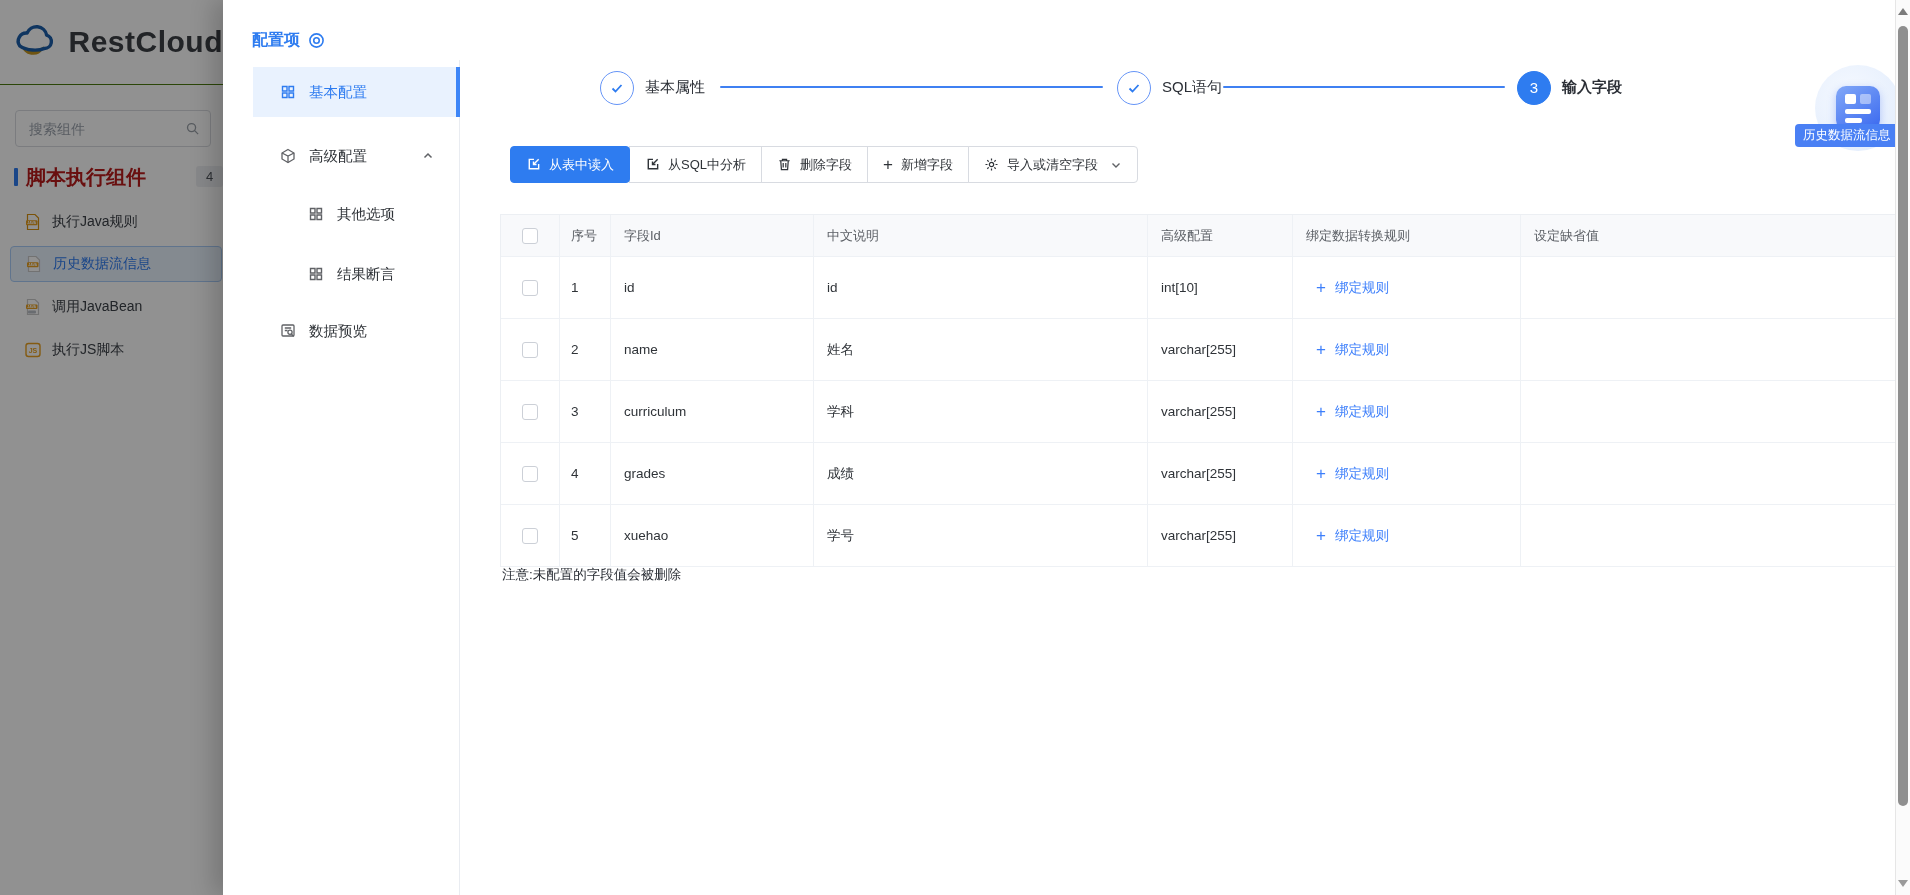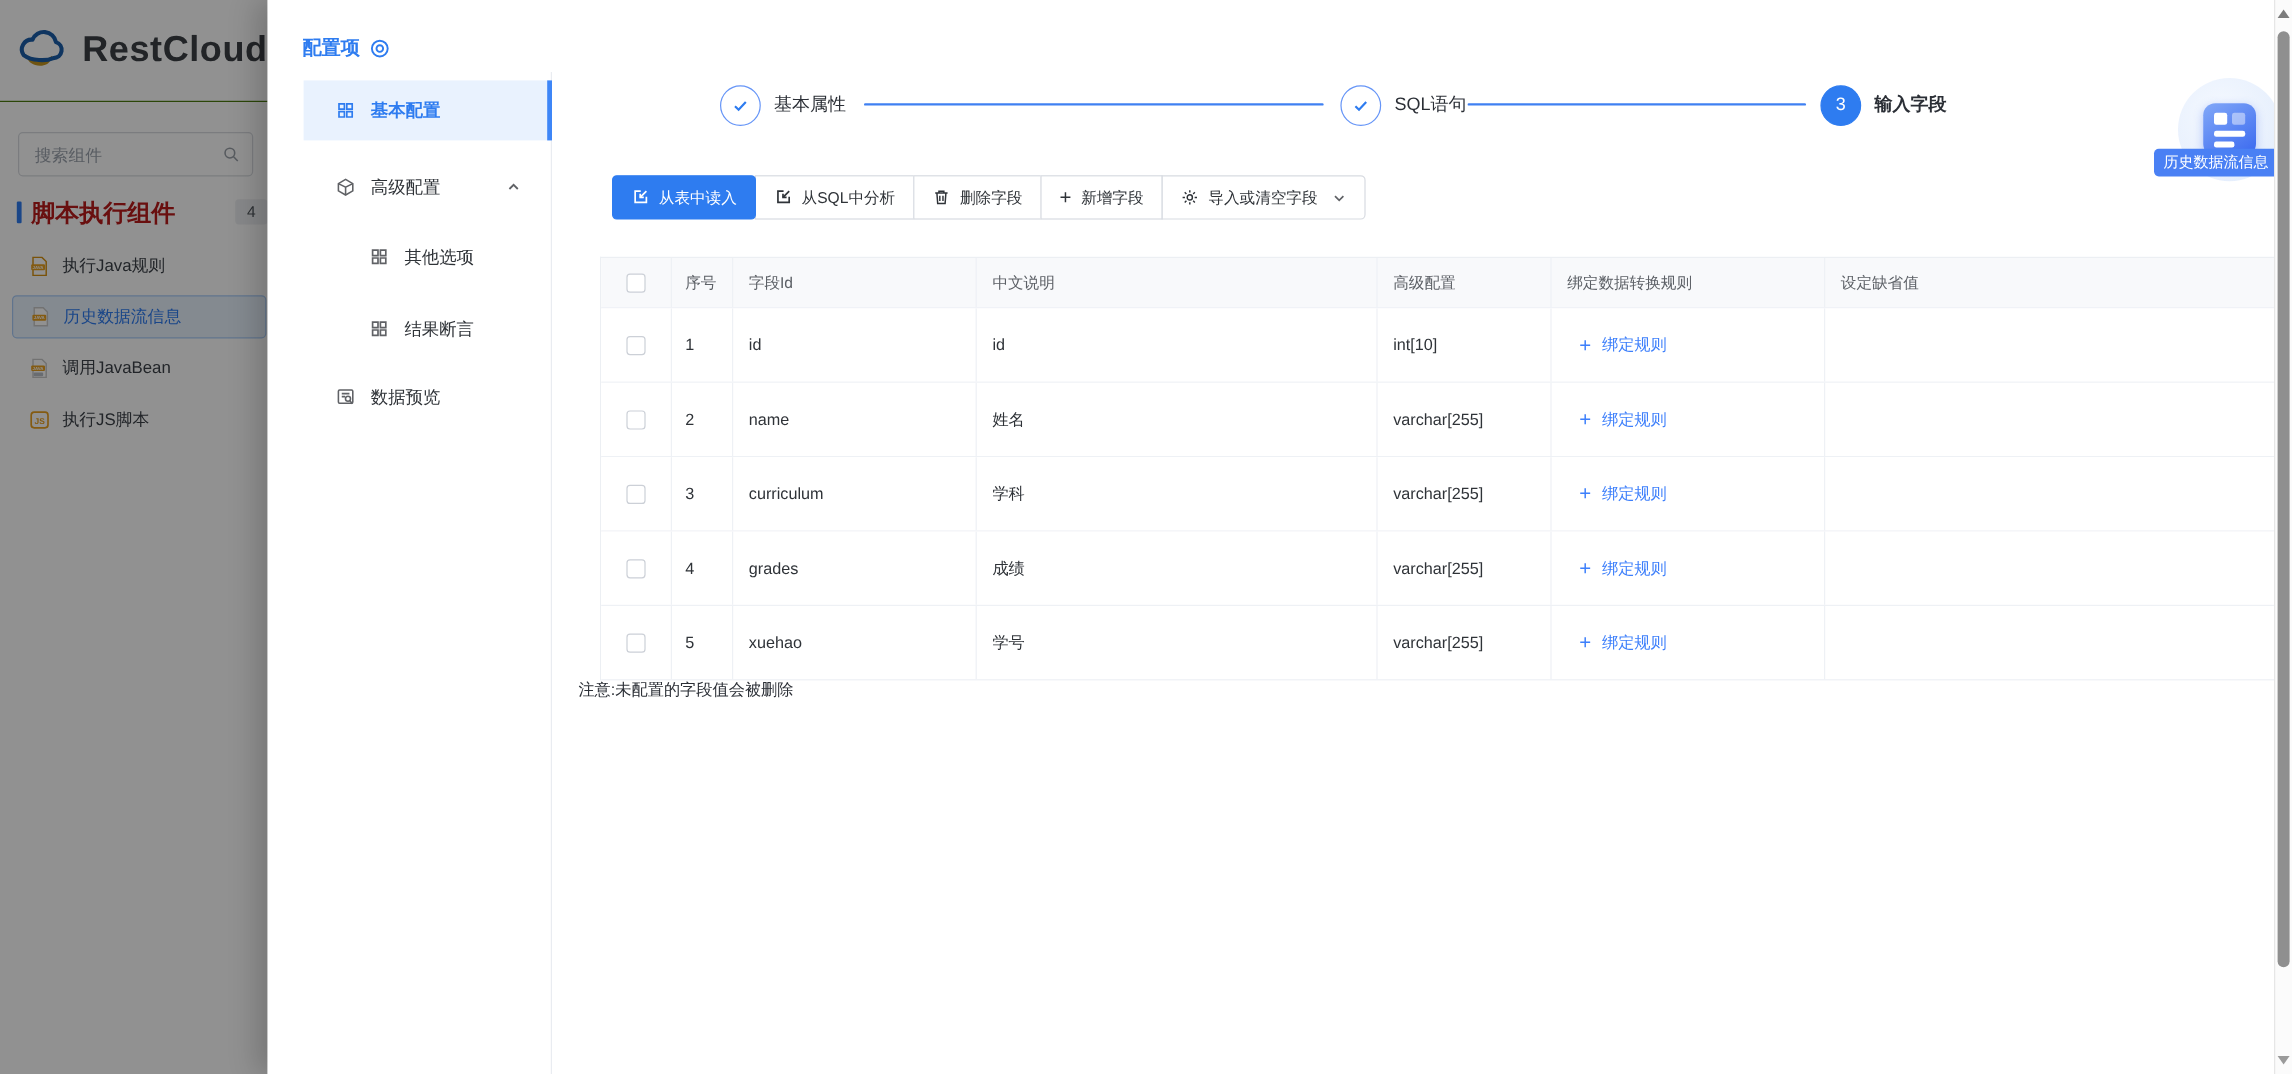--- a/index.html
+++ b/index.html
@@ -28,21 +28,21 @@
 
   
   .drawer { position:absolute; left:223px; top:0; width:1672px; height:895px; background:#fff; z-index:10; box-shadow:-10px 0 22px rgba(0,0,0,.18); }
   .drawer-title-row { position:absolute; left:29px; top:30px; display:flex; align-items:center; gap:8px; }
   .drawer-title { font-size:16px; font-weight:bold; color:#2e7cf0; }
   .drawer-menu { position:absolute; left:0; top:60px; width:237px; height:835px; border-right:1px solid #e9ecf1; }
   .menu-item { position:absolute; left:30px; width:207px; height:50px; display:flex; align-items:center; font-size:14.5px; color:#2f3338; cursor:pointer; }
   .menu-item .mi { margin-left:27px; display:flex; flex:none; color:#606266; }
   .menu-item .mlabel { margin-left:13px; white-space:nowrap; }
   .menu-item.lvl2 .mi { margin-left:55px; }
-  .menu-item.selected { background:#e9f2fe; color:#2e7cf0;font-weight:bold; }
+  .menu-item.selected { background:#e9f2fe; color:#2e7cf0; }
   .menu-item.selected .mi { color:#2e7cf0; }
   .menu-item.selected::after { content:''; position:absolute; right:0; top:0; width:4px; height:100%; background:#3e86f7; }
   .menu-chevron { position:absolute; right:26px; top:19px; display:flex; }
 
   
   .content { position:absolute; left:237px; top:0; width:1435px; height:895px; }
   .step { position:absolute; top:70px; display:flex; align-items:center; gap:11px; height:35px; }
   .step1 { left:140px; } .step2 { left:657px; } .step3 { left:1057px; }
   .circle { width:34px; height:34px; border-radius:50%; border:1.5px solid #6695f7; display:flex; align-items:center; justify-content:center; background:#fff; }
   .circle.filled { background:#2e7cf0; border-color:#2e7cf0; color:#fff; font-size:15px; }
@@ -65,21 +65,21 @@
   .trow.thead { background:#f8f9fb; height:42px; }
   .cell { display:flex; align-items:center; padding-left:13px; border-right:1px solid #eef1f5; font-size:13.5px; color:#2f3338; overflow:hidden; }
   .cell:last-child { border-right:none; }
   .thead .cell { color:#5c6066; font-size:13px; }
   .c0 { width:59px; justify-content:center; padding-left:0; }
   .c1 { width:51px; padding-left:11px; }
   .c2 { width:203px; } .c3 { width:334px; } .c4 { width:145px; } .c5 { width:228px; } .c6 { flex:1; }
   .cb { width:16px; height:16px; border:1px solid #ccd0d7; border-radius:3px; background:#fff; cursor:pointer; }
   .bind-link { display:flex; align-items:center; gap:9px; color:#3d7ffb; cursor:pointer; padding-left:10px; }
   .bind-link .plus { font-size:17px; line-height:1; font-weight:400; }
-  .note { position:absolute; left:22px; top:566px; font-size:13.5px; color:#2b2f36; }
+  .note { position:absolute; left:42px; top:566px; font-size:13.5px; color:#2b2f36; }
 
   
   .fab { position:absolute; left:1815px; top:65px; width:86px; height:86px; border-radius:50%; background:radial-gradient(circle at 40% 35%, #f5f9ff, #e0ebfc); z-index:20; display:flex; align-items:center; justify-content:center; cursor:pointer; }
   .fab-icon { width:44px; height:44px; border-radius:10px; background:linear-gradient(145deg,#82a8f8,#3968ef); position:relative; box-shadow:0 3px 8px rgba(57,104,239,.35); }
   .fab-icon span { position:absolute; background:#fff; border-radius:2px; }
   .fi-a { left:9px; top:8px; width:11px; height:10px; }
   .fi-d { left:24px; top:8px; width:11px; height:10px; opacity:.45; }
   .fi-b { left:9px; top:23px; width:26px; height:5px; }
   .fi-c { left:9px; top:32px; width:17px; height:5px; }
   .fab-tip { position:absolute; left:1795px; top:124px; height:23px; background:#4a80f4; color:#fff; font-size:12.5px; display:flex; align-items:center; padding:0 8px; border-radius:4px; z-index:21; white-space:nowrap; }

